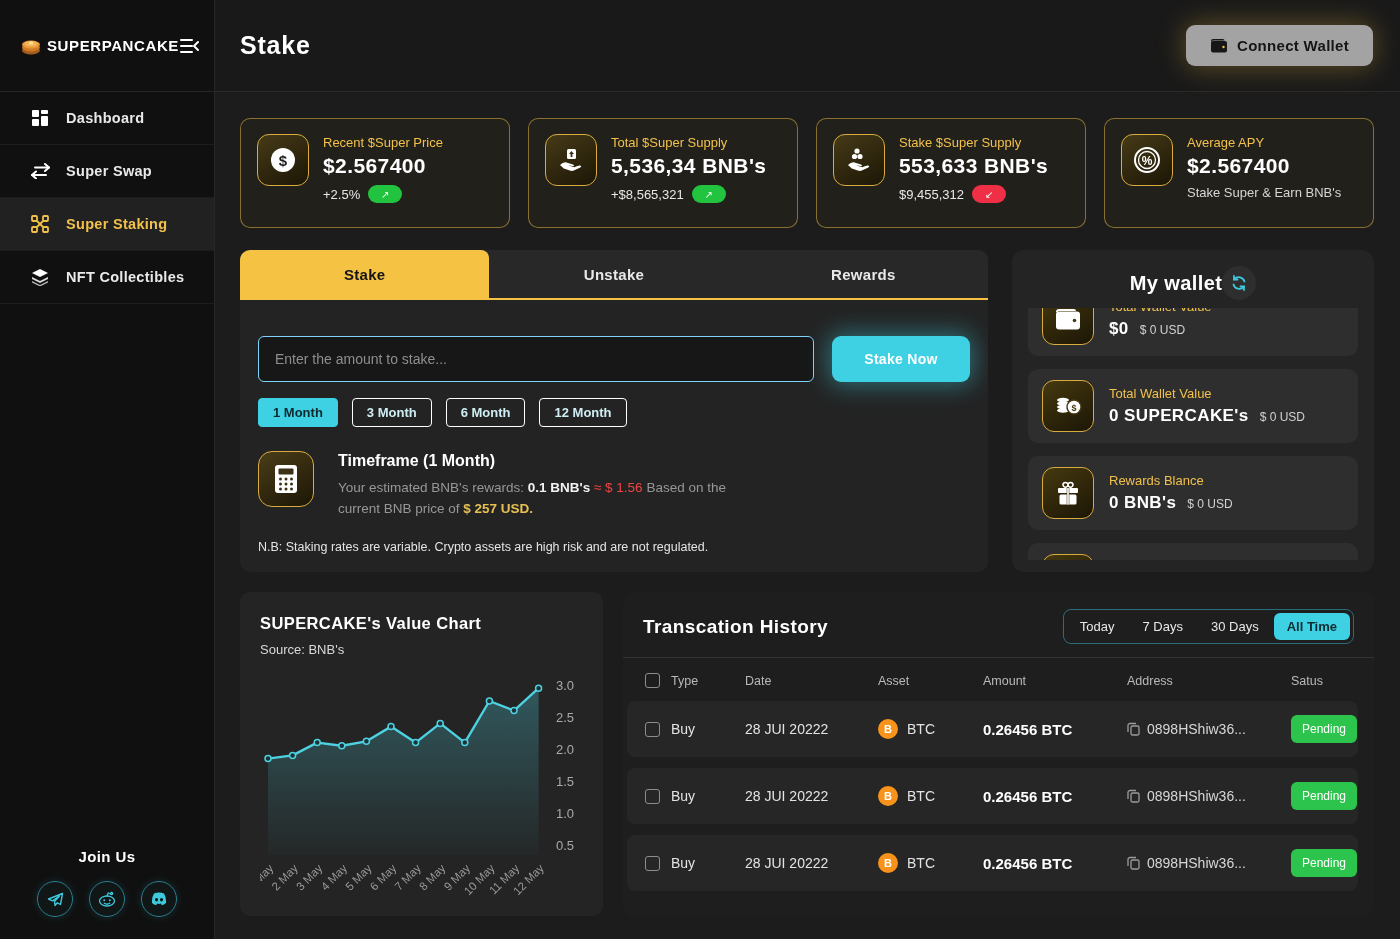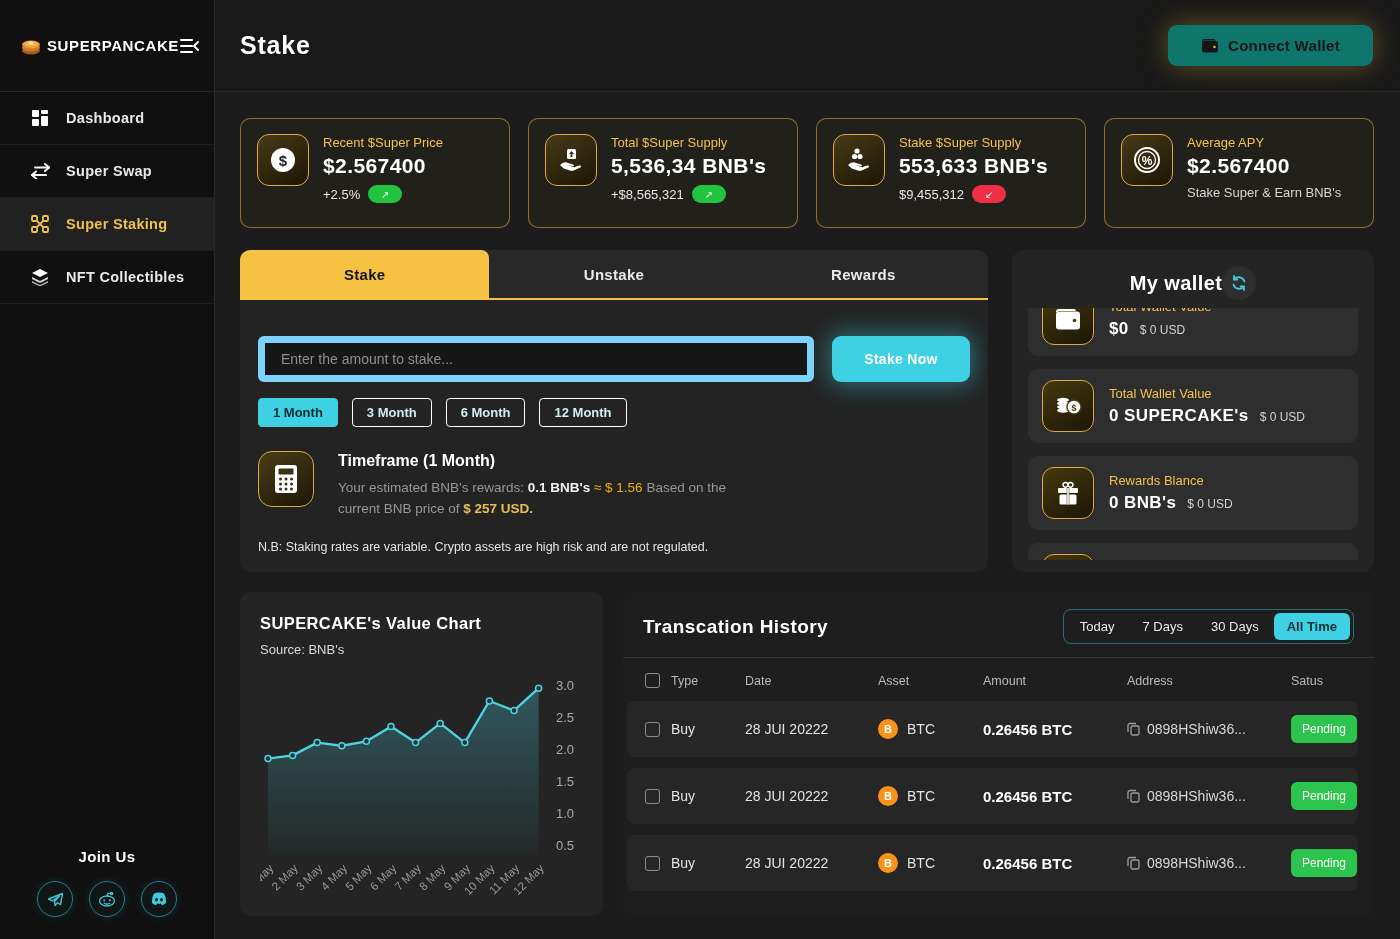--- a/index.html
+++ b/index.html
@@ -17,21 +17,21 @@
   .nav-item .nicon { width:20px; display:flex; justify-content:center; }
   .nav-item.active { background:#212121; color:#f2c14b; }
   .join { position:absolute; bottom:22px; left:0; width:100%; text-align:center; }
   .join-title { font-size:15px; font-weight:bold; letter-spacing:.4px; margin-bottom:16px; color:#fff; }
   .socials { display:flex; justify-content:center; gap:16px; }
   .social-btn { width:36px; height:36px; border-radius:50%; border:1px solid #2a7f90; background:rgba(40,180,200,.04); display:flex; align-items:center; justify-content:center; cursor:pointer; box-shadow:0 0 10px rgba(62,201,220,.15); }
 
   
   .header { position:absolute; left:215px; top:0; width:1185px; height:92px; background:#191919; border-bottom:1px solid #2a2a2a; display:flex; align-items:center; justify-content:space-between; padding:0 27px 0 25px; z-index:4; }
   .page-title { font-size:25px; font-weight:bold; letter-spacing:.8px; }
-  .connect-btn { display:flex; align-items:center; gap:9px; background:#0f766e; color:#161616; border:none; border-radius:9px; padding:12px 33px; font-size:15px; font-weight:bold; font-family:inherit; letter-spacing:.3px; cursor:pointer; box-shadow:0 0 28px rgba(246,194,67,.35); }
+  .connect-btn { display:flex; align-items:center; gap:9px; background:#a3a3a3; color:#161616; border:none; border-radius:9px; padding:12px 24px; font-size:15px; font-weight:bold; font-family:inherit; letter-spacing:.3px; cursor:pointer; box-shadow:0 0 28px rgba(246,194,67,.35); }
 
   
   .main { position:absolute; left:215px; top:92px; width:1185px; height:847px; background:#1c1c1c; }
 
   
   .stats { position:absolute; left:25px; top:26px; width:1134px; display:flex; gap:18px; }
   .stat-card { flex:1; height:110px; background:#22201b; border:1px solid rgba(224,178,62,.55); border-radius:10px; padding:15px 16px; display:flex; gap:14px; }
   .icon-tile { width:52px; height:52px; flex:0 0 52px; border-radius:12px; border:1px solid #d8ac3e; background:linear-gradient(150deg,#463a17,#1c1606); display:flex; align-items:center; justify-content:center; }
   .stat-body { display:flex; flex-direction:column; }
   .stat-label { font-size:13px; color:#f2c14b; margin-top:1px; }
@@ -41,32 +41,32 @@
   .trend-badge { width:34px; height:18px; border-radius:9px; display:flex; align-items:center; justify-content:center; font-size:10px; color:#fff; }
   .trend-badge.up { background:#22c33e; }
   .trend-badge.down { background:#ee2f45; }
 
   
   .stake-panel { position:absolute; left:25px; top:158px; width:748px; height:322px; background:#232323; border-radius:10px; overflow:hidden; }
   .tabs { display:flex; height:50px; background:#282828; border-bottom:2px solid #f6c243; }
   .tab { flex:1; display:flex; align-items:center; justify-content:center; font-size:15px; font-weight:bold; color:#e9e9e9; letter-spacing:.3px; cursor:pointer; }
   .tab.active { background:#f6c243; color:#141414; border-radius:8px 8px 0 0; }
   .amount-row { display:flex; gap:18px; margin:36px 18px 0; }
-  .amount-input { flex:1; height:46px; background:#171717; border:7px solid #7dd3fc; border-radius:6px; color:#c9c9c9; font-size:14px; font-family:inherit; padding:6px 16px; outline:none; }
+  .amount-input { flex:1; height:46px; background:#171717; border:1px solid #7dd3fc; border-radius:6px; color:#c9c9c9; font-size:14px; font-family:inherit; padding:6px 16px; outline:none; }
   .amount-input::placeholder { color:#8e8e8e; }
   .stake-now-btn { width:138px; height:46px; background:#3ed1e4; border:none; border-radius:9px; color:#fff; font-size:14px; font-weight:bold; font-family:inherit; letter-spacing:.3px; cursor:pointer; box-shadow:0 0 24px 3px rgba(62,209,228,.45);text-align:center; }
   .months { display:flex; gap:14px; margin:16px 18px 0; }
   .month-btn { height:29px; padding:0 14px; border-radius:4px; background:transparent; border:1px solid #ffffff; color:#cfeef3; font-size:13px; font-weight:bold; font-family:inherit; cursor:pointer; }
   .month-btn.active { background:#3ed1e4; border-color:#3ed1e4; color:#0d2a2f; }
   .timeframe { display:flex; gap:24px; margin:24px 18px 0; }
   .tf-tile { width:56px; height:56px; flex:0 0 56px; border-radius:14px; border:1px solid #d8ac3e; background:linear-gradient(150deg,#4a3d18,#1c1606); display:flex; align-items:center; justify-content:center; }
   .tf-title { font-size:16px; font-weight:bold; color:#fff; margin-top:1px; }
   .tf-desc { margin-top:8px; font-size:13.5px; line-height:1.55; color:#979797; max-width:430px; }
   .tf-desc .w { color:#f2f2f2; font-weight:bold; }
-  .tf-desc .y { color:#eab308; }
+  .tf-desc .y { color:#ef4444; }
   .tf-desc .yb { color:#e8c052; font-weight:bold; }
   .nb-note { margin:20px 18px 0; font-size:12.5px; color:#e4e4e4; }
 
   
   .wallet-panel { position:absolute; left:797px; top:158px; width:362px; height:322px; background:#242424; border-radius:12px; }
   .wallet-head { display:flex; align-items:center; justify-content:center; padding:16px 18px 8px; }
   .wallet-title { font-size:20px; font-weight:bold; letter-spacing:.4px; }
   .refresh-btn { width:34px; height:34px; border-radius:50%; background:#2e2e2e; border:none; display:flex; align-items:center; justify-content:center; cursor:pointer; }
   .wallet-scroll { position:absolute; left:16px; right:16px; top:58px; height:252px; overflow:hidden; display:flex; flex-direction:column; gap:13px; }
   .wallet-item { background:#2e2e2e; border-radius:10px; min-height:74px; display:flex; align-items:center; gap:15px; padding:10px 14px; }

